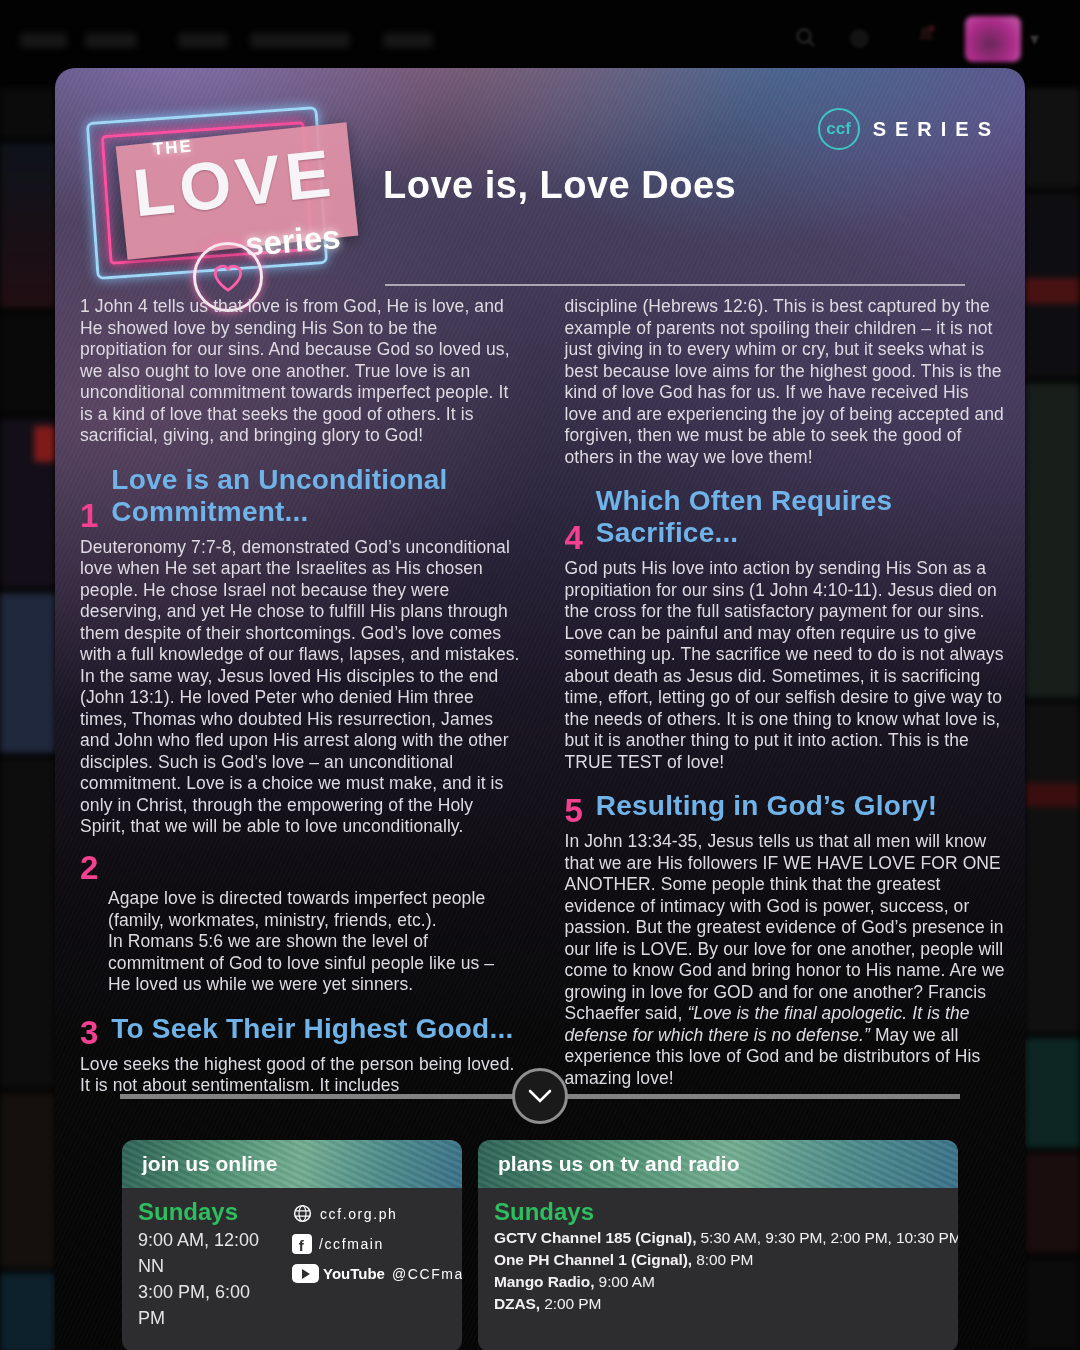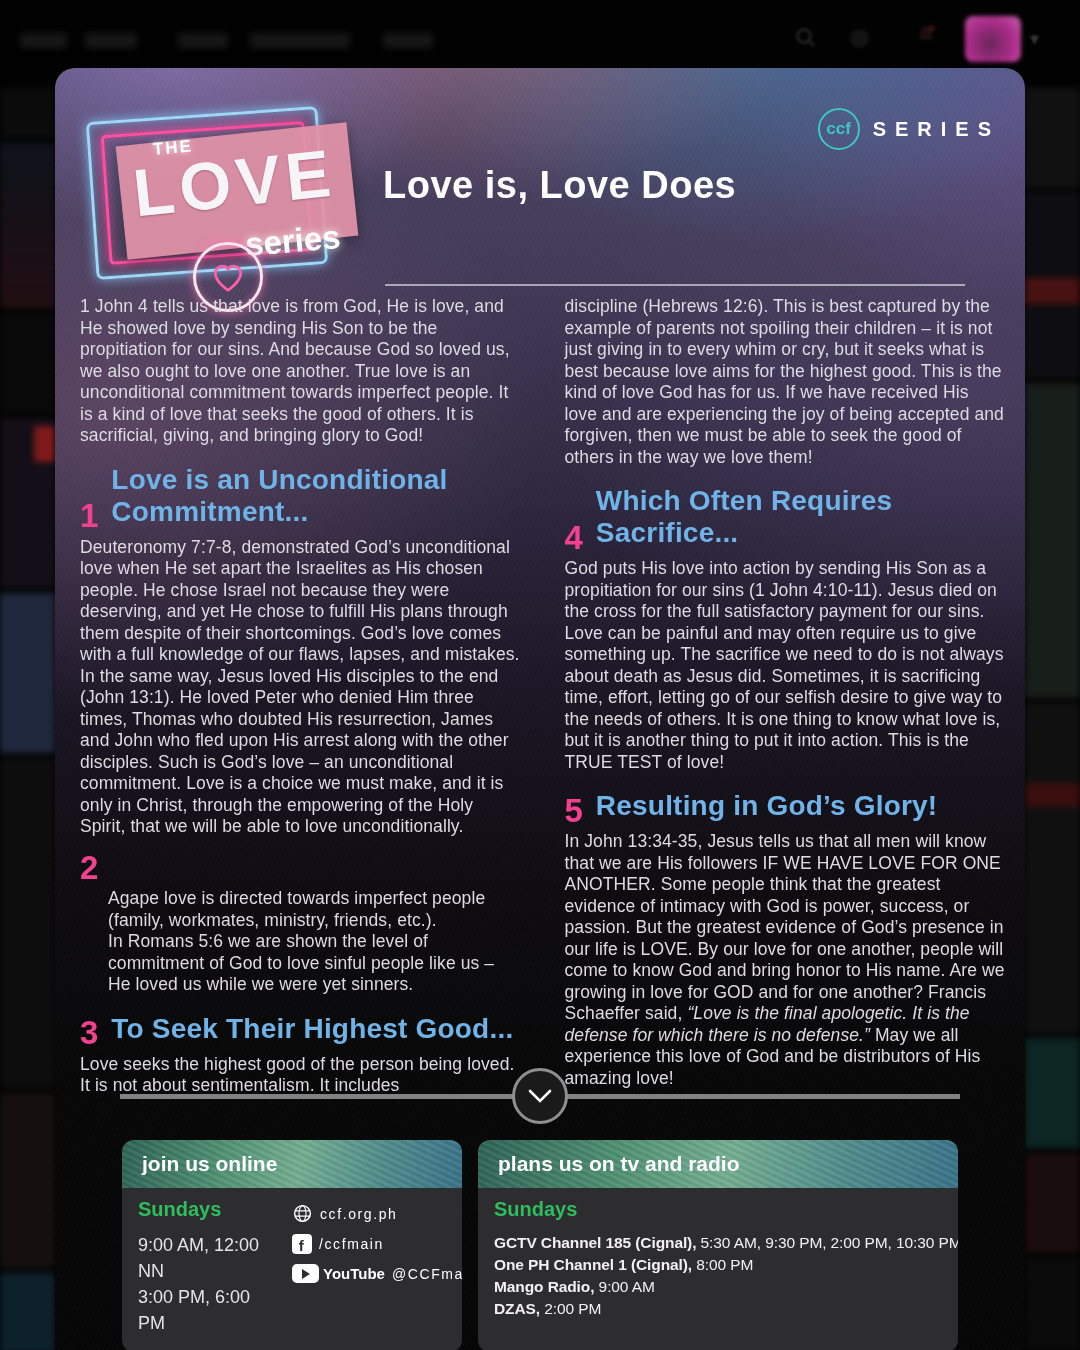--- a/index.html
+++ b/index.html
@@ -78,21 +78,21 @@
 
   
   .cards{position:absolute;left:67px;top:1072px;width:836px;display:flex;gap:16px;}
   .mini-card{height:212px;border-radius:12px;overflow:hidden;background:#2d2d2f;}
   .card-online{width:340px;} .card-tv{width:480px;}
   .mini-head{height:48px;display:flex;align-items:center;padding:0 20px;color:#fff;font-size:21px;font-weight:700;
       background:
         repeating-linear-gradient(25deg, rgba(255,255,255,.05) 0 3px, rgba(0,0,0,.05) 3px 6px),
         linear-gradient(100deg,#2f6356 0%,#4e8f72 28%,#74ae91 52%,#4f8d8c 76%,#3a7289 100%);}
   .mini-body{padding:10px 16px;}
-  .day{color:#2ebd5f;font-size:20px;font-weight:700;margin-bottom:11px;}
+  .day{color:#2ebd5f;font-size:24px;font-weight:700;margin-bottom:1px;}
   .times{color:#e5e5e5;font-size:18px;line-height:1.45;}
   .online-body{display:flex;gap:14px;}
   .online-left{width:140px;flex:none;}
   .links{display:flex;flex-direction:column;gap:10px;padding-top:5px;}
   .link-row{display:flex;align-items:center;gap:7px;color:#fff;font-size:14px;letter-spacing:1.6px;}
   .fb-ico{width:20px;height:20px;background:#fff;border-radius:4px;color:#2d2d2f;font-weight:700;font-size:15px;
       display:flex;align-items:flex-end;justify-content:center;line-height:1.1;flex:none;}
   .yt-ico{width:27px;height:19px;background:#fff;border-radius:5px;display:flex;align-items:center;justify-content:center;flex:none;}
   .yt-tri{width:0;height:0;border-left:8px solid #2d2d2f;border-top:5px solid transparent;border-bottom:5px solid transparent;}
   .yt-word{font-weight:700;font-size:15px;letter-spacing:0;margin-left:-3px;}

